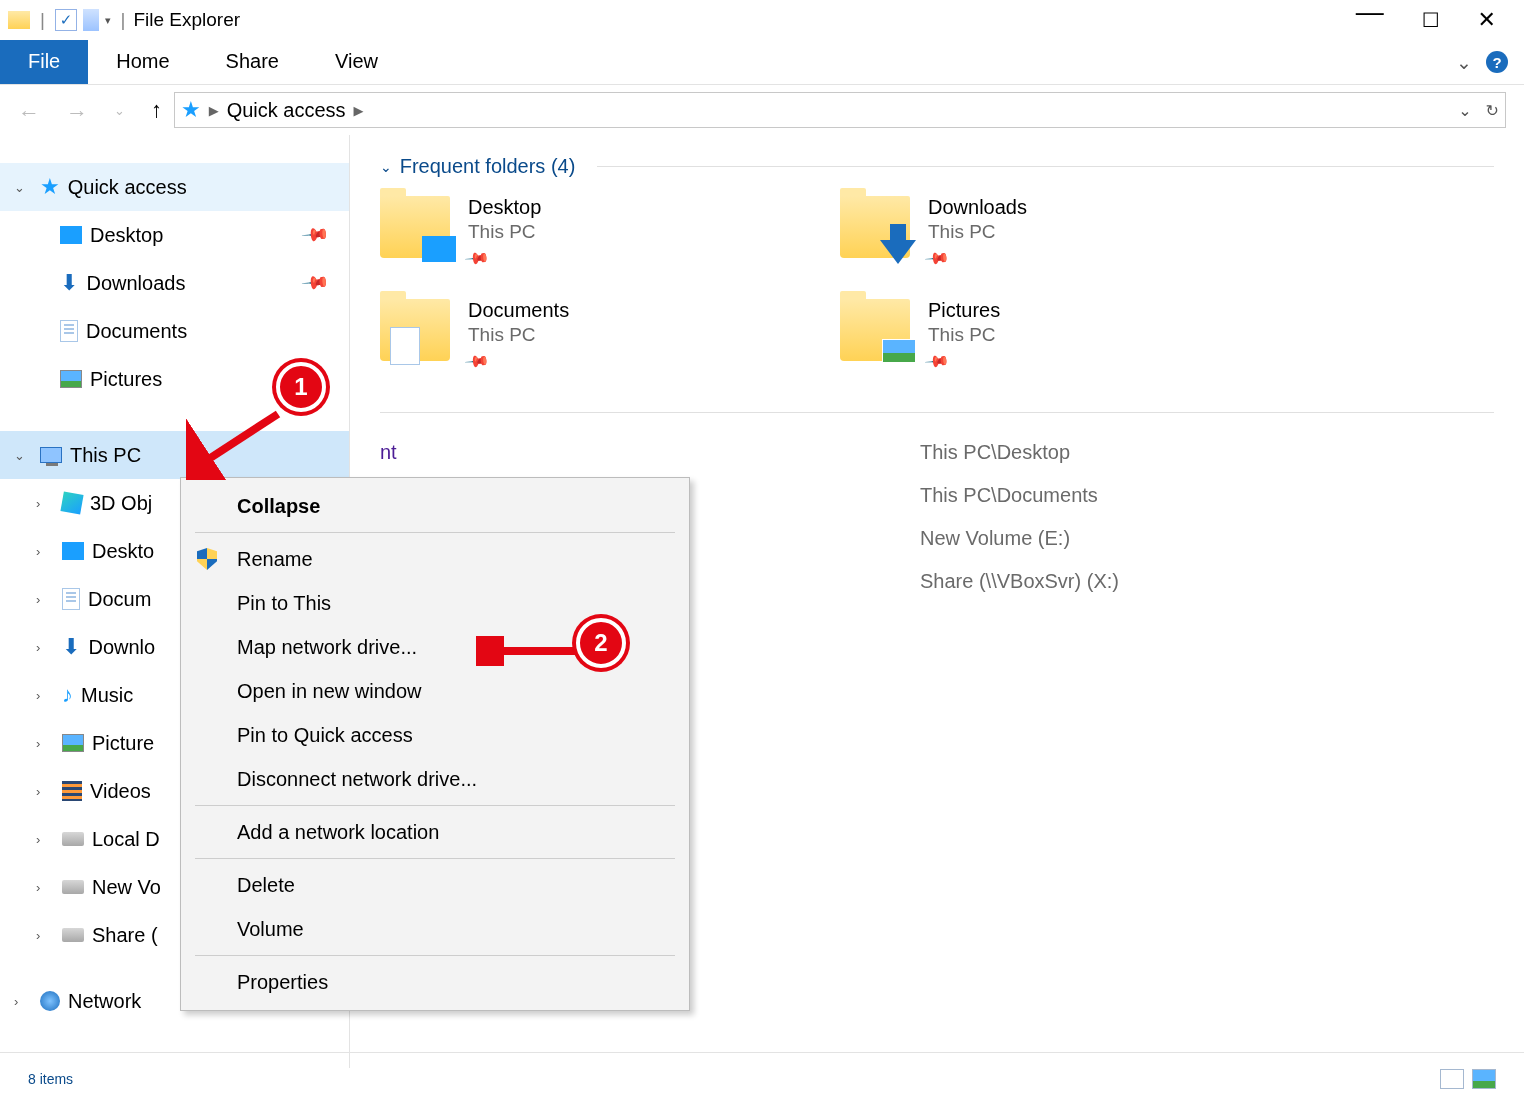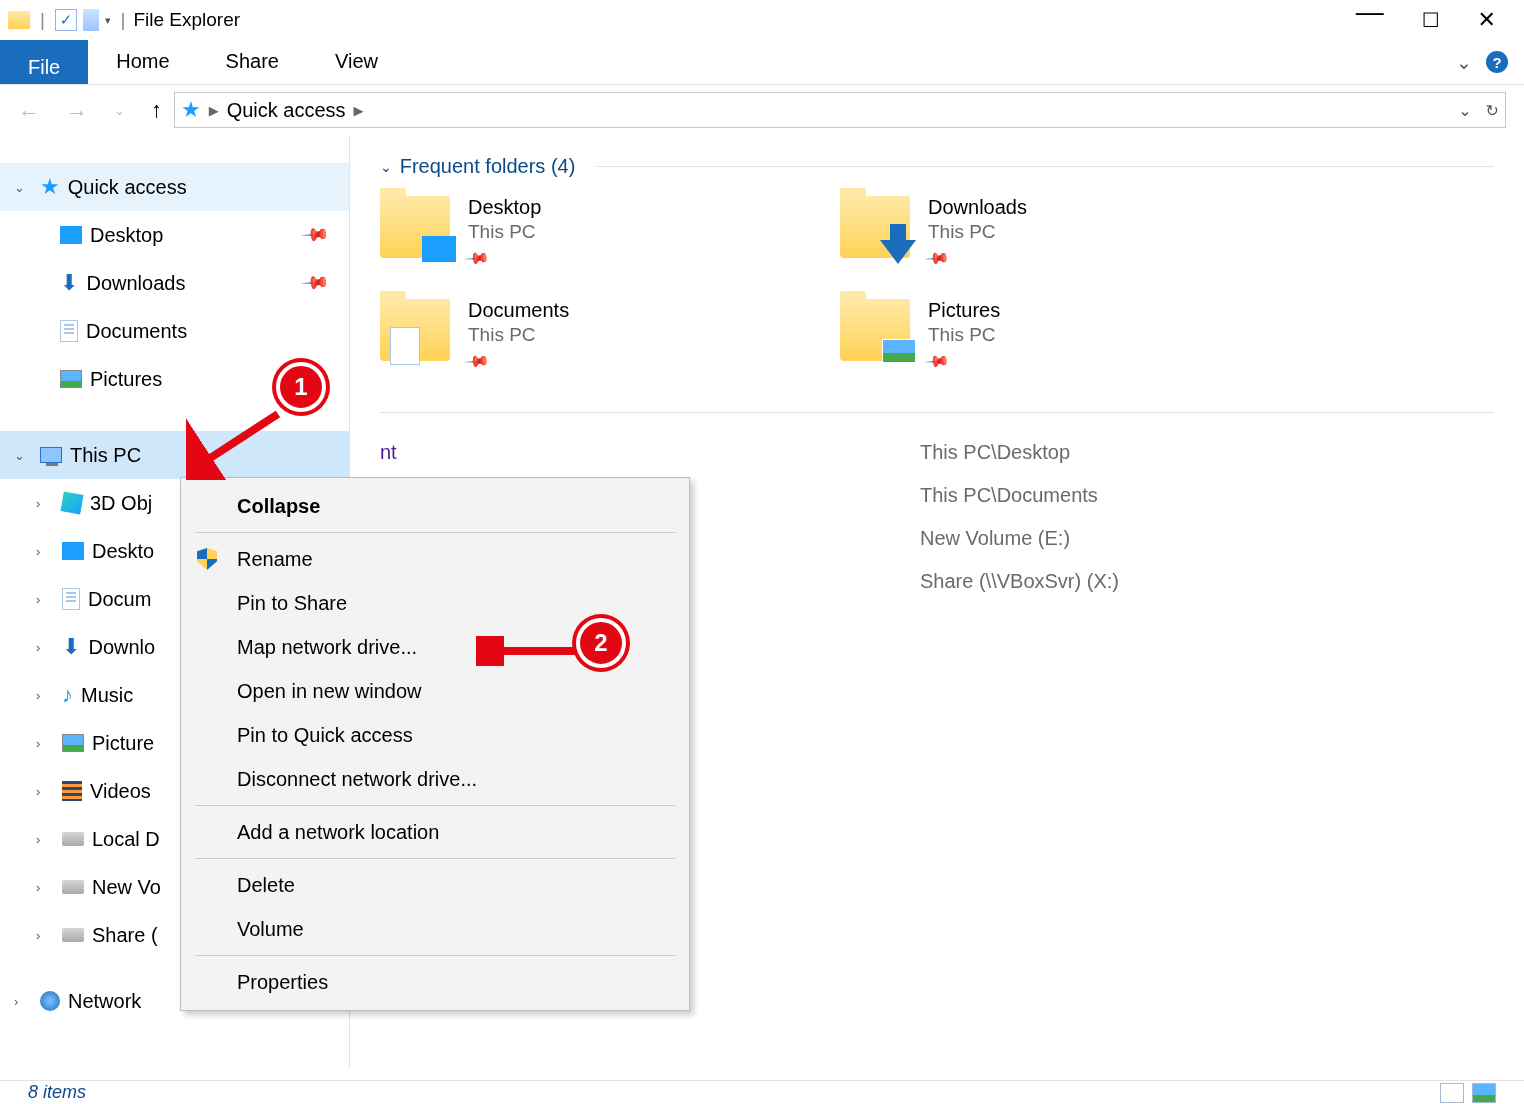--- a/index.html
+++ b/index.html
@@ -9,21 +9,21 @@
 .titlebar { height: 40px; display:flex; align-items:center; padding-left:8px; }
 .qat { display:flex; align-items:center; gap:6px; }
 .qat .sep { color:#888; margin:0 4px; }
 .app-title { margin-left:4px; font-size:19px; }
 .win-controls { margin-left:auto; display:flex; align-items:center; gap:38px; padding-right:28px; }
 .win-controls span { font-size:18px; cursor:default; }
 
 
 .ribbon { height:45px; display:flex; align-items:stretch; border-bottom:1px solid #e3e3e3; }
 .tab { padding:10px 28px 0 28px; font-size:20px; cursor:default; }
-.tab.file { background:#1a6cbd; color:#fff; padding:16px 28px; }
+.tab.file { background:#1a6cbd; color:#fff; padding:10px 28px; }
 .ribbon-right { margin-left:auto; display:flex; align-items:center; gap:14px; padding-right:16px; }
 .help-circle { width:22px; height:22px; border-radius:50%; background:#1a6cbd; color:#fff; display:flex; align-items:center; justify-content:center; font-size:15px; font-weight:bold; }
 
 
 .addr-row { height:50px; display:flex; align-items:center; padding:8px 18px; gap:12px; }
 .nav-arrows { display:flex; align-items:center; gap:26px; color:#bcbcbc; font-size:22px; }
 .nav-arrows .up { color:#000; }
 .addr-box { flex:1; border:1px solid #c8c8c8; height:36px; display:flex; align-items:center; padding:0 6px; gap:8px; }
 .addr-box .crumb { font-size:20px; }
 .addr-box .sep-crumb { color:#666; font-size:13px; }
@@ -70,21 +70,21 @@
 .ctx-item.bold { font-weight:700; }
 .ctx-sep { border-top:1px solid #cdcdcd; margin:4px 14px; }
 .ctx-icon { position:absolute; left:16px; }
 
 
 .ann-circle { position:absolute; width:50px; height:50px; border-radius:50%; background:#e30613; border:4px solid #fff; box-shadow:0 0 0 4px #e30613; color:#fff; font-weight:bold; font-size:24px; display:flex; align-items:center; justify-content:center; z-index:60; }
 .ann-arrow1 { position:absolute; top:410px; left:186px; z-index:55; }
 .ann-arrow2 { position:absolute; top:636px; left:476px; z-index:55; }
 
 
-.status { position:absolute; bottom:0; left:0; right:0; height:24px; border-top:1px solid #e3e3e3; display:flex; align-items:center; padding:0 28px; font-size:18px; color:#0a4a8a;font-style:italic; }
+.status { position:absolute; bottom:0; left:0; right:0; height:52px; border-top:1px solid #e3e3e3; display:flex; align-items:center; padding:0 28px; font-size:14px; color:#0a4a8a; }
 .status .views { margin-left:auto; display:flex; gap:8px; }
 .view-btn { width:24px; height:20px; border:1px solid #a5b8d0; }
 
 
 .ico { display:inline-block; }
 .ico-folder-small{ width:22px; height:18px; background:linear-gradient(#ffe9a6,#ffd255); position:relative; }
 .ico-check-qat{ width:22px; height:22px; border:1px solid #93b2e6; display:flex; align-items:center; justify-content:center; color:#1a6cbd; font-size:15px; background:#fff; }
 .ico-dropdown{ font-size:11px; color:#555; }
 .ico-star{ color:#1a9fff; font-size:22px; }
 .ico-pc{ width:22px; height:16px; background:#8fc4ff; border:1px solid #2a72c2; position:relative; display:inline-block;}
@@ -319,21 +319,21 @@
   </div>
 </div>
 
 <div class="ctx">
   <div class="ctx-item bold">Collapse</div>
   <div class="ctx-sep"></div>
   <div class="ctx-item">
     <span class="ctx-icon ico-shield"></span>
     <span>Rename</span>
   </div>
-  <div class="ctx-item">Pin to Share</div>
+  <div class="ctx-item">Pin to This</div>
   <div class="ctx-item">Map network drive...</div>
   <div class="ctx-item">Open in new window</div>
   <div class="ctx-item">Pin to Quick access</div>
   <div class="ctx-item">Disconnect network drive...</div>
   <div class="ctx-sep"></div>
   <div class="ctx-item">Add a network location</div>
   <div class="ctx-sep"></div>
   <div class="ctx-item">Delete</div>
   <div class="ctx-item">Volume</div>
   <div class="ctx-sep"></div>

